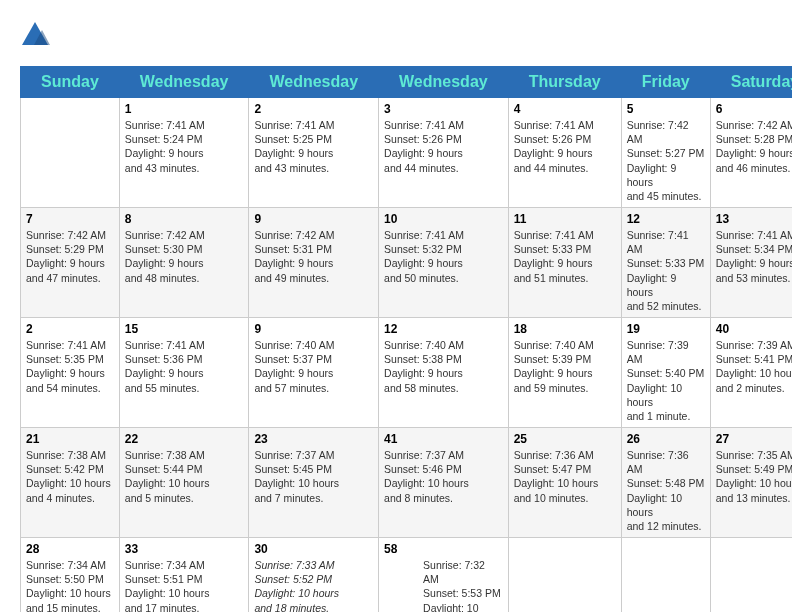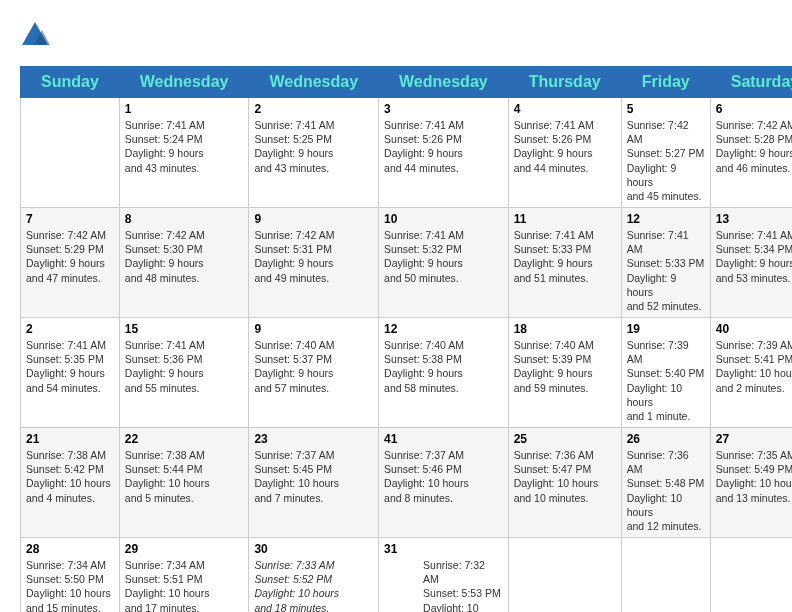--- a/index.html
+++ b/index.html
@@ -316,35 +316,35 @@
       </tr>
       <tr>
         <td>
           <div class="day-number">28</div>
           <div class="day-info" style="white-space: pre-line;">Sunrise: 7:34 AM
 Sunset: 5:50 PM
 Daylight: 10 hours
 and 15 minutes.</div>
         </td>
         <td>
-          <div class="day-number">29</div>
+          <div class="day-number">33</div>
           <div class="day-info" style="white-space: pre-line;">Sunrise: 7:34 AM
 Sunset: 5:51 PM
 Daylight: 10 hours
 and 17 minutes.</div>
         </td>
         <td>
           <div class="day-number">30</div>
           <div class="day-info" style="white-space: pre-line; font-style: italic;">Sunrise: 7:33 AM
 Sunset: 5:52 PM
 Daylight: 10 hours
 and 18 minutes.</div>
         </td>
         <td>
-          <div class="day-number">31</div>
+          <div class="day-number">58</div>
           <div class="day-info" style="white-space: pre-line; margin-left: 39px;">Sunrise: 7:32 AM
 Sunset: 5:53 PM
 Daylight: 10 hours
 and 20 minutes.</div>
         </td>
         <td class="empty-cell"></td>
         <td class="empty-cell"></td>
         <td class="empty-cell"></td>
       </tr>
     </tbody>

